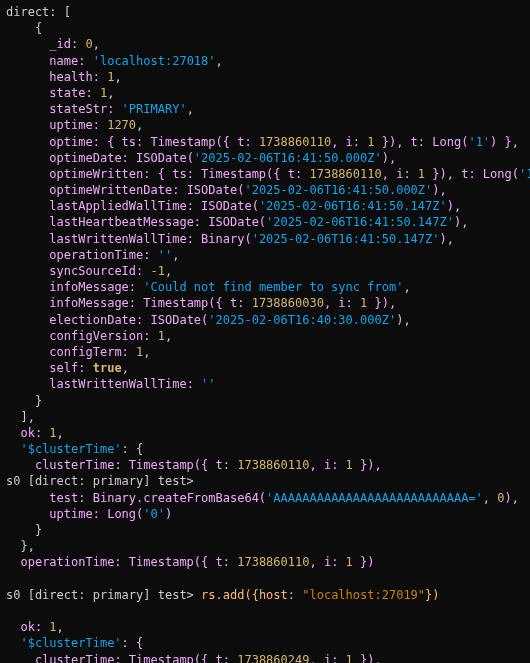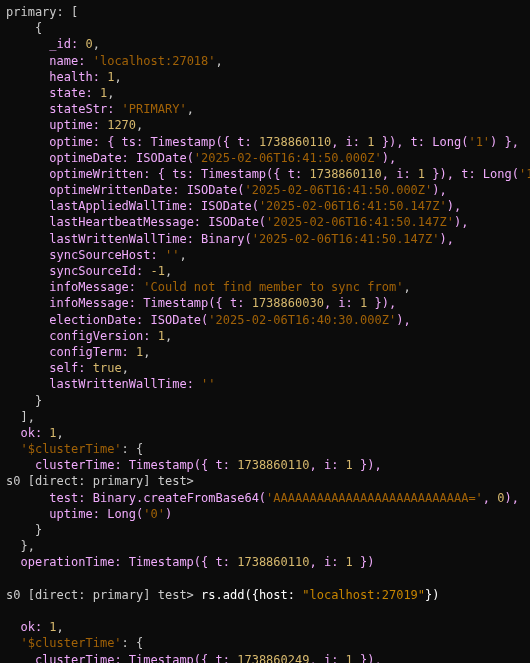--- a/index.html
+++ b/index.html
@@ -14,45 +14,45 @@
   }
   pre.terminal {
     margin: 0;
     padding: 4px 6px;
     white-space: pre;
     overflow: hidden;
   }
   .p  { color: #cccccc; }  
   .k  { color: #f0abfc; }  
   .n  { color: #d7b96e; }  
-  .s  { color: #a16207; }  
+  .s  { color: #0ea5e9; }  
   .ds { color: #c78500; }  
-  .t  { color: #d7b96e; }  
+  .t  { color: #d7b96e; font-weight: bold; }  
   .pm { color: #cccccc; }  
-  .cmd{ color: #ffffff; margin-top: 19px; }  
+  .cmd{ color: #fdba74; margin-top: 19px; }  
 </style>
 </head>
 <body>
 
-<pre class="terminal"><span class="p">primary: [</span>
+<pre class="terminal"><span class="p">direct: [</span>
     <span class="p">{</span>
       <span class="k">_id: </span><span class="n">0</span><span class="p">,</span>
       <span class="k">name: </span><span class="s">'localhost:27018'</span><span class="p">,</span>
       <span class="k">health: </span><span class="n">1</span><span class="p">,</span>
       <span class="k">state: </span><span class="n">1</span><span class="p">,</span>
       <span class="k">stateStr: </span><span class="s">'PRIMARY'</span><span class="p">,</span>
       <span class="k">uptime: </span><span class="n">1270</span><span class="p">,</span>
       <span class="k">optime: { ts: Timestamp({ t: </span><span class="n">1738860110</span><span class="k">, i: </span><span class="n">1</span><span class="k"> }), t: Long(</span><span class="s">'1'</span><span class="k">) },</span>
       <span class="k">optimeDate: ISODate(</span><span class="s">'2025-02-06T16:41:50.000Z'</span><span class="k">),</span>
       <span class="k">optimeWritten: { ts: Timestamp({ t: </span><span class="n">1738860110</span><span class="k">, i: </span><span class="n">1</span><span class="k"> }), t: Long(</span><span class="s">'1'</span>
       <span class="k">optimeWrittenDate: ISODate(</span><span class="s">'2025-02-06T16:41:50.000Z'</span><span class="k">),</span>
       <span class="k">lastAppliedWallTime: ISODate(</span><span class="s">'2025-02-06T16:41:50.147Z'</span><span class="k">),</span>
       <span class="k">lastHeartbeatMessage: ISODate(</span><span class="s">'2025-02-06T16:41:50.147Z'</span><span class="k">),</span>
       <span class="k">lastWrittenWallTime: Binary(</span><span class="s">'2025-02-06T16:41:50.147Z'</span><span class="k">),</span>
-      <span class="k">syncSourceHost: </span><span class="s">''</span><span class="p">,</span>
+      <span class="k">operationTime: </span><span class="s">''</span><span class="p">,</span>
       <span class="k">syncSourceId: </span><span class="n">-1</span><span class="p">,</span>
       <span class="k">infoMessage: </span><span class="s">'Could not find member to sync from'</span><span class="p">,</span>
       <span class="k">infoMessage: Timestamp({ t: </span><span class="n">1738860030</span><span class="k">, i: </span><span class="n">1</span><span class="k"> }),</span>
       <span class="k">electionDate: ISODate(</span><span class="s">'2025-02-06T16:40:30.000Z'</span><span class="k">),</span>
       <span class="k">configVersion: </span><span class="n">1</span><span class="p">,</span>
       <span class="k">configTerm: </span><span class="n">1</span><span class="p">,</span>
       <span class="k">self: </span><span class="t">true</span><span class="p">,</span>
       <span class="k">lastWrittenWallTime: </span><span class="s">''</span>
     <span class="p">}</span>
   <span class="p">],</span>

